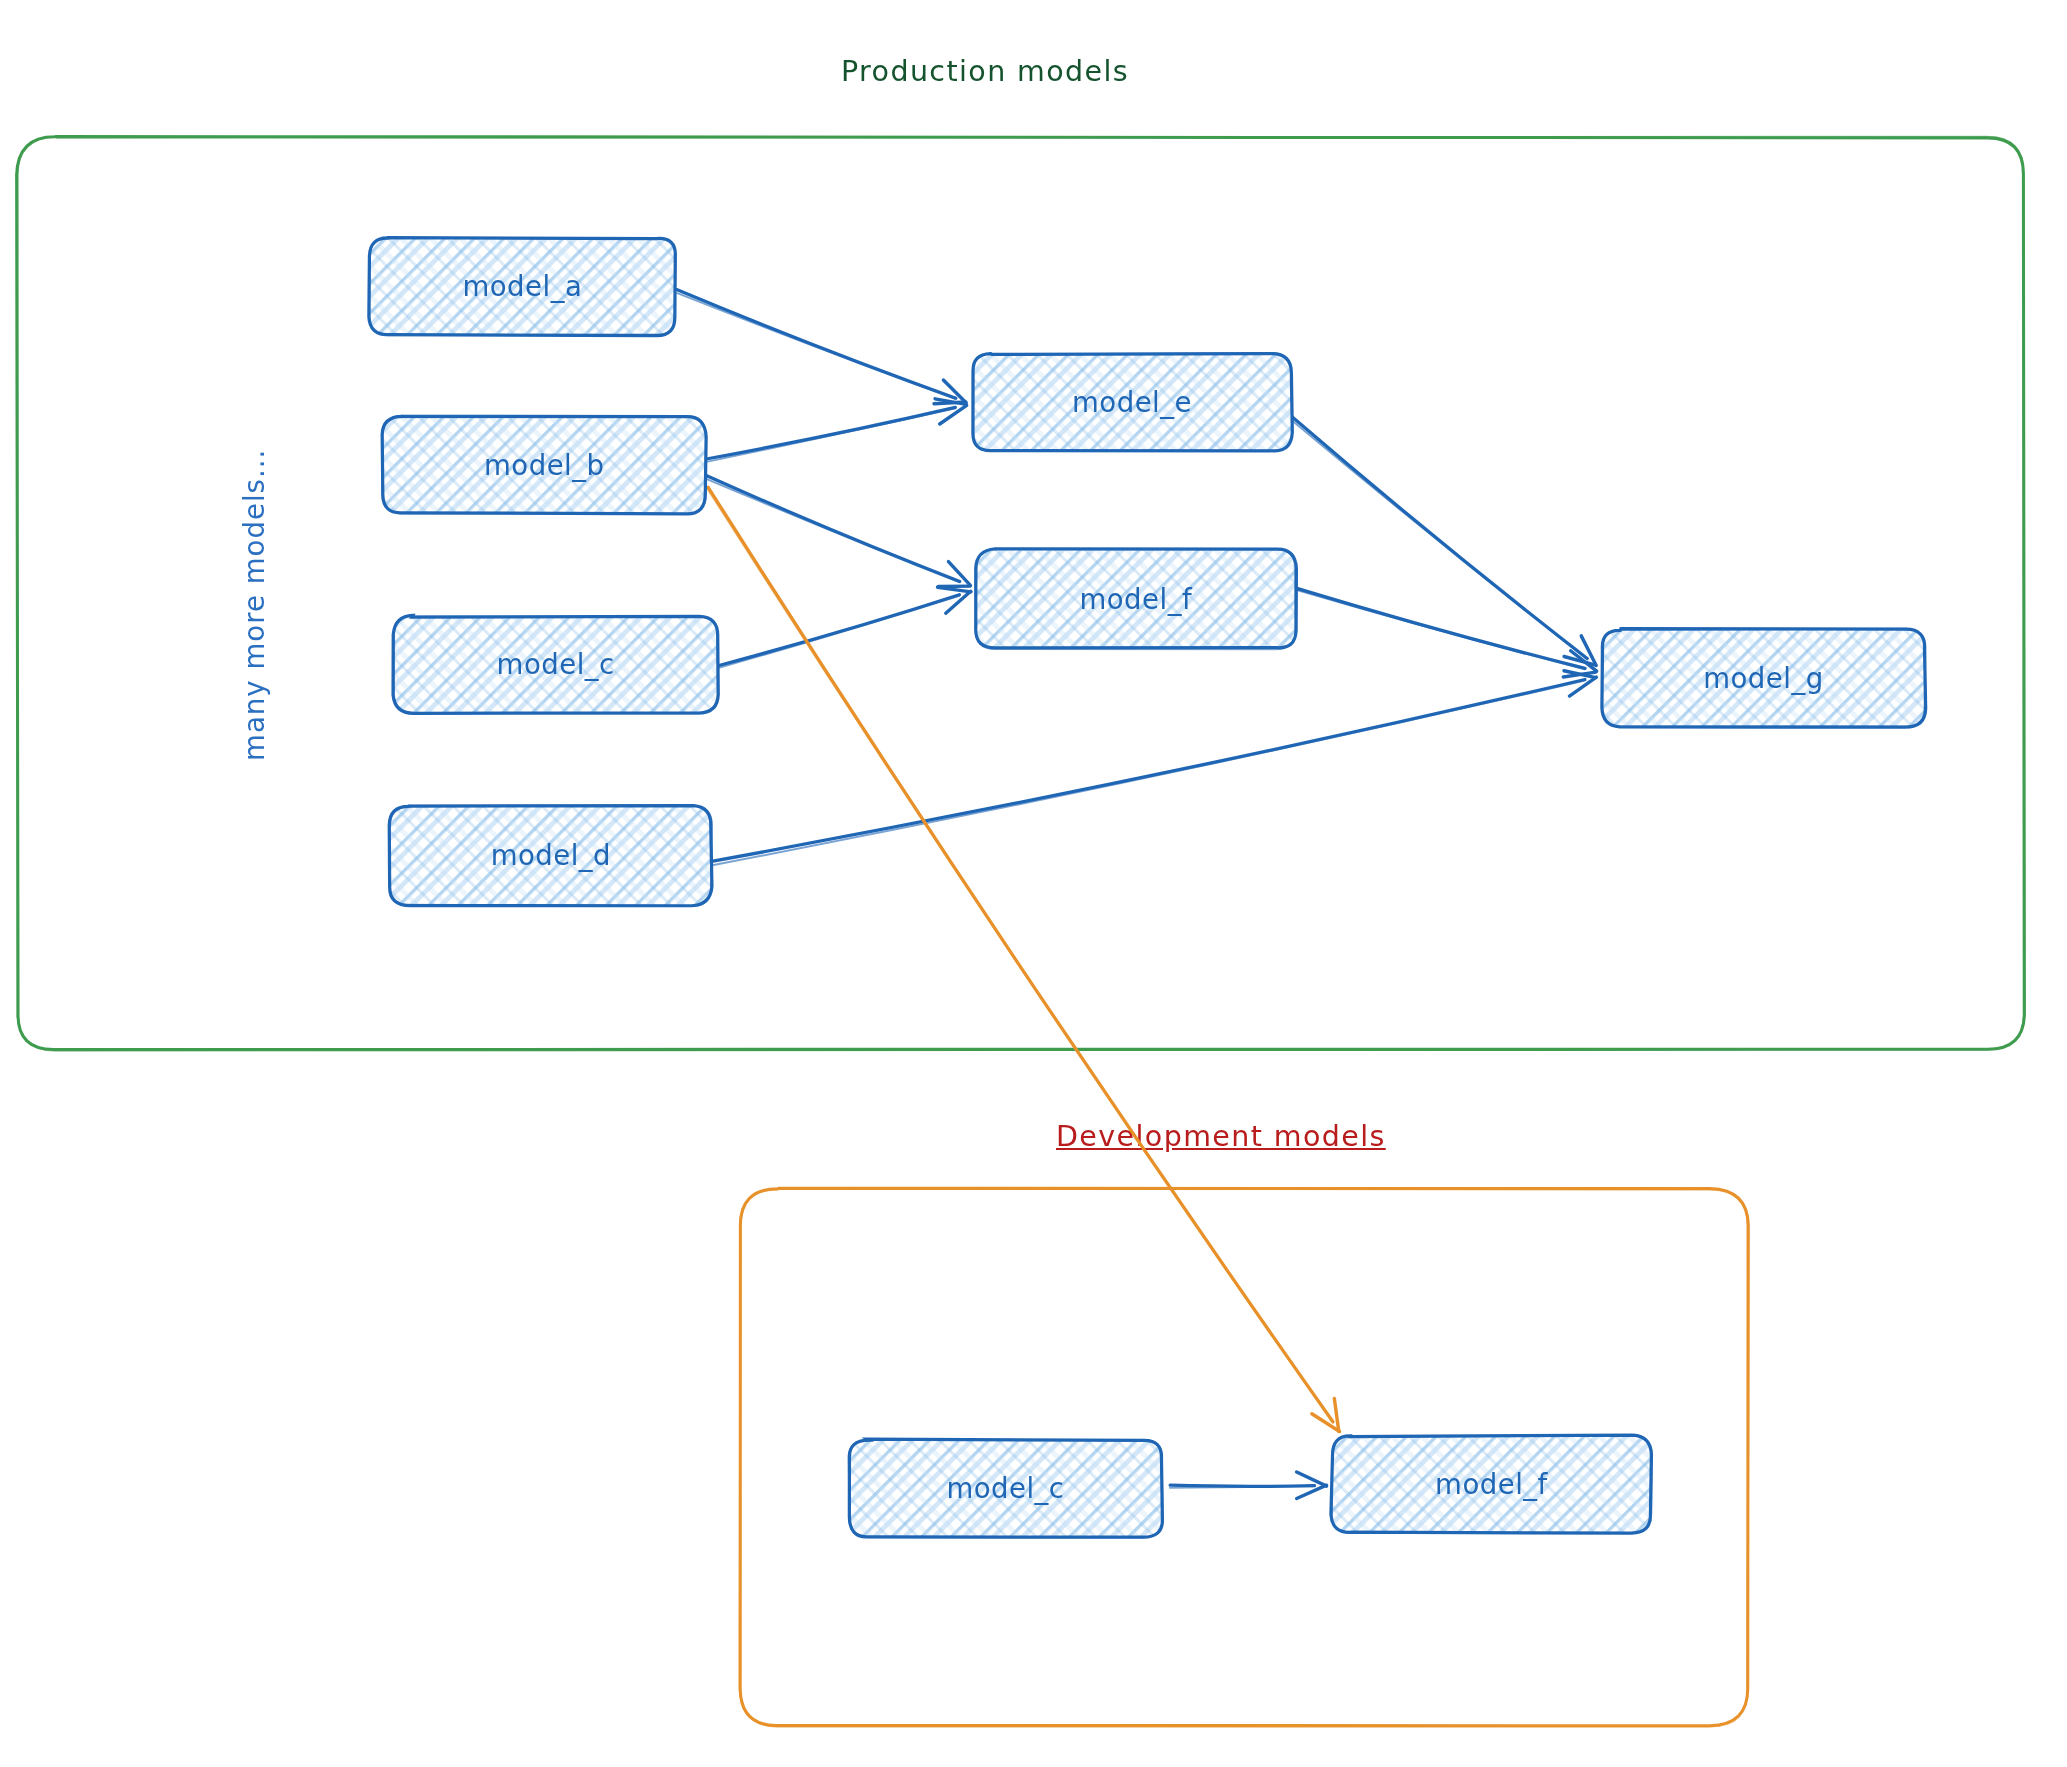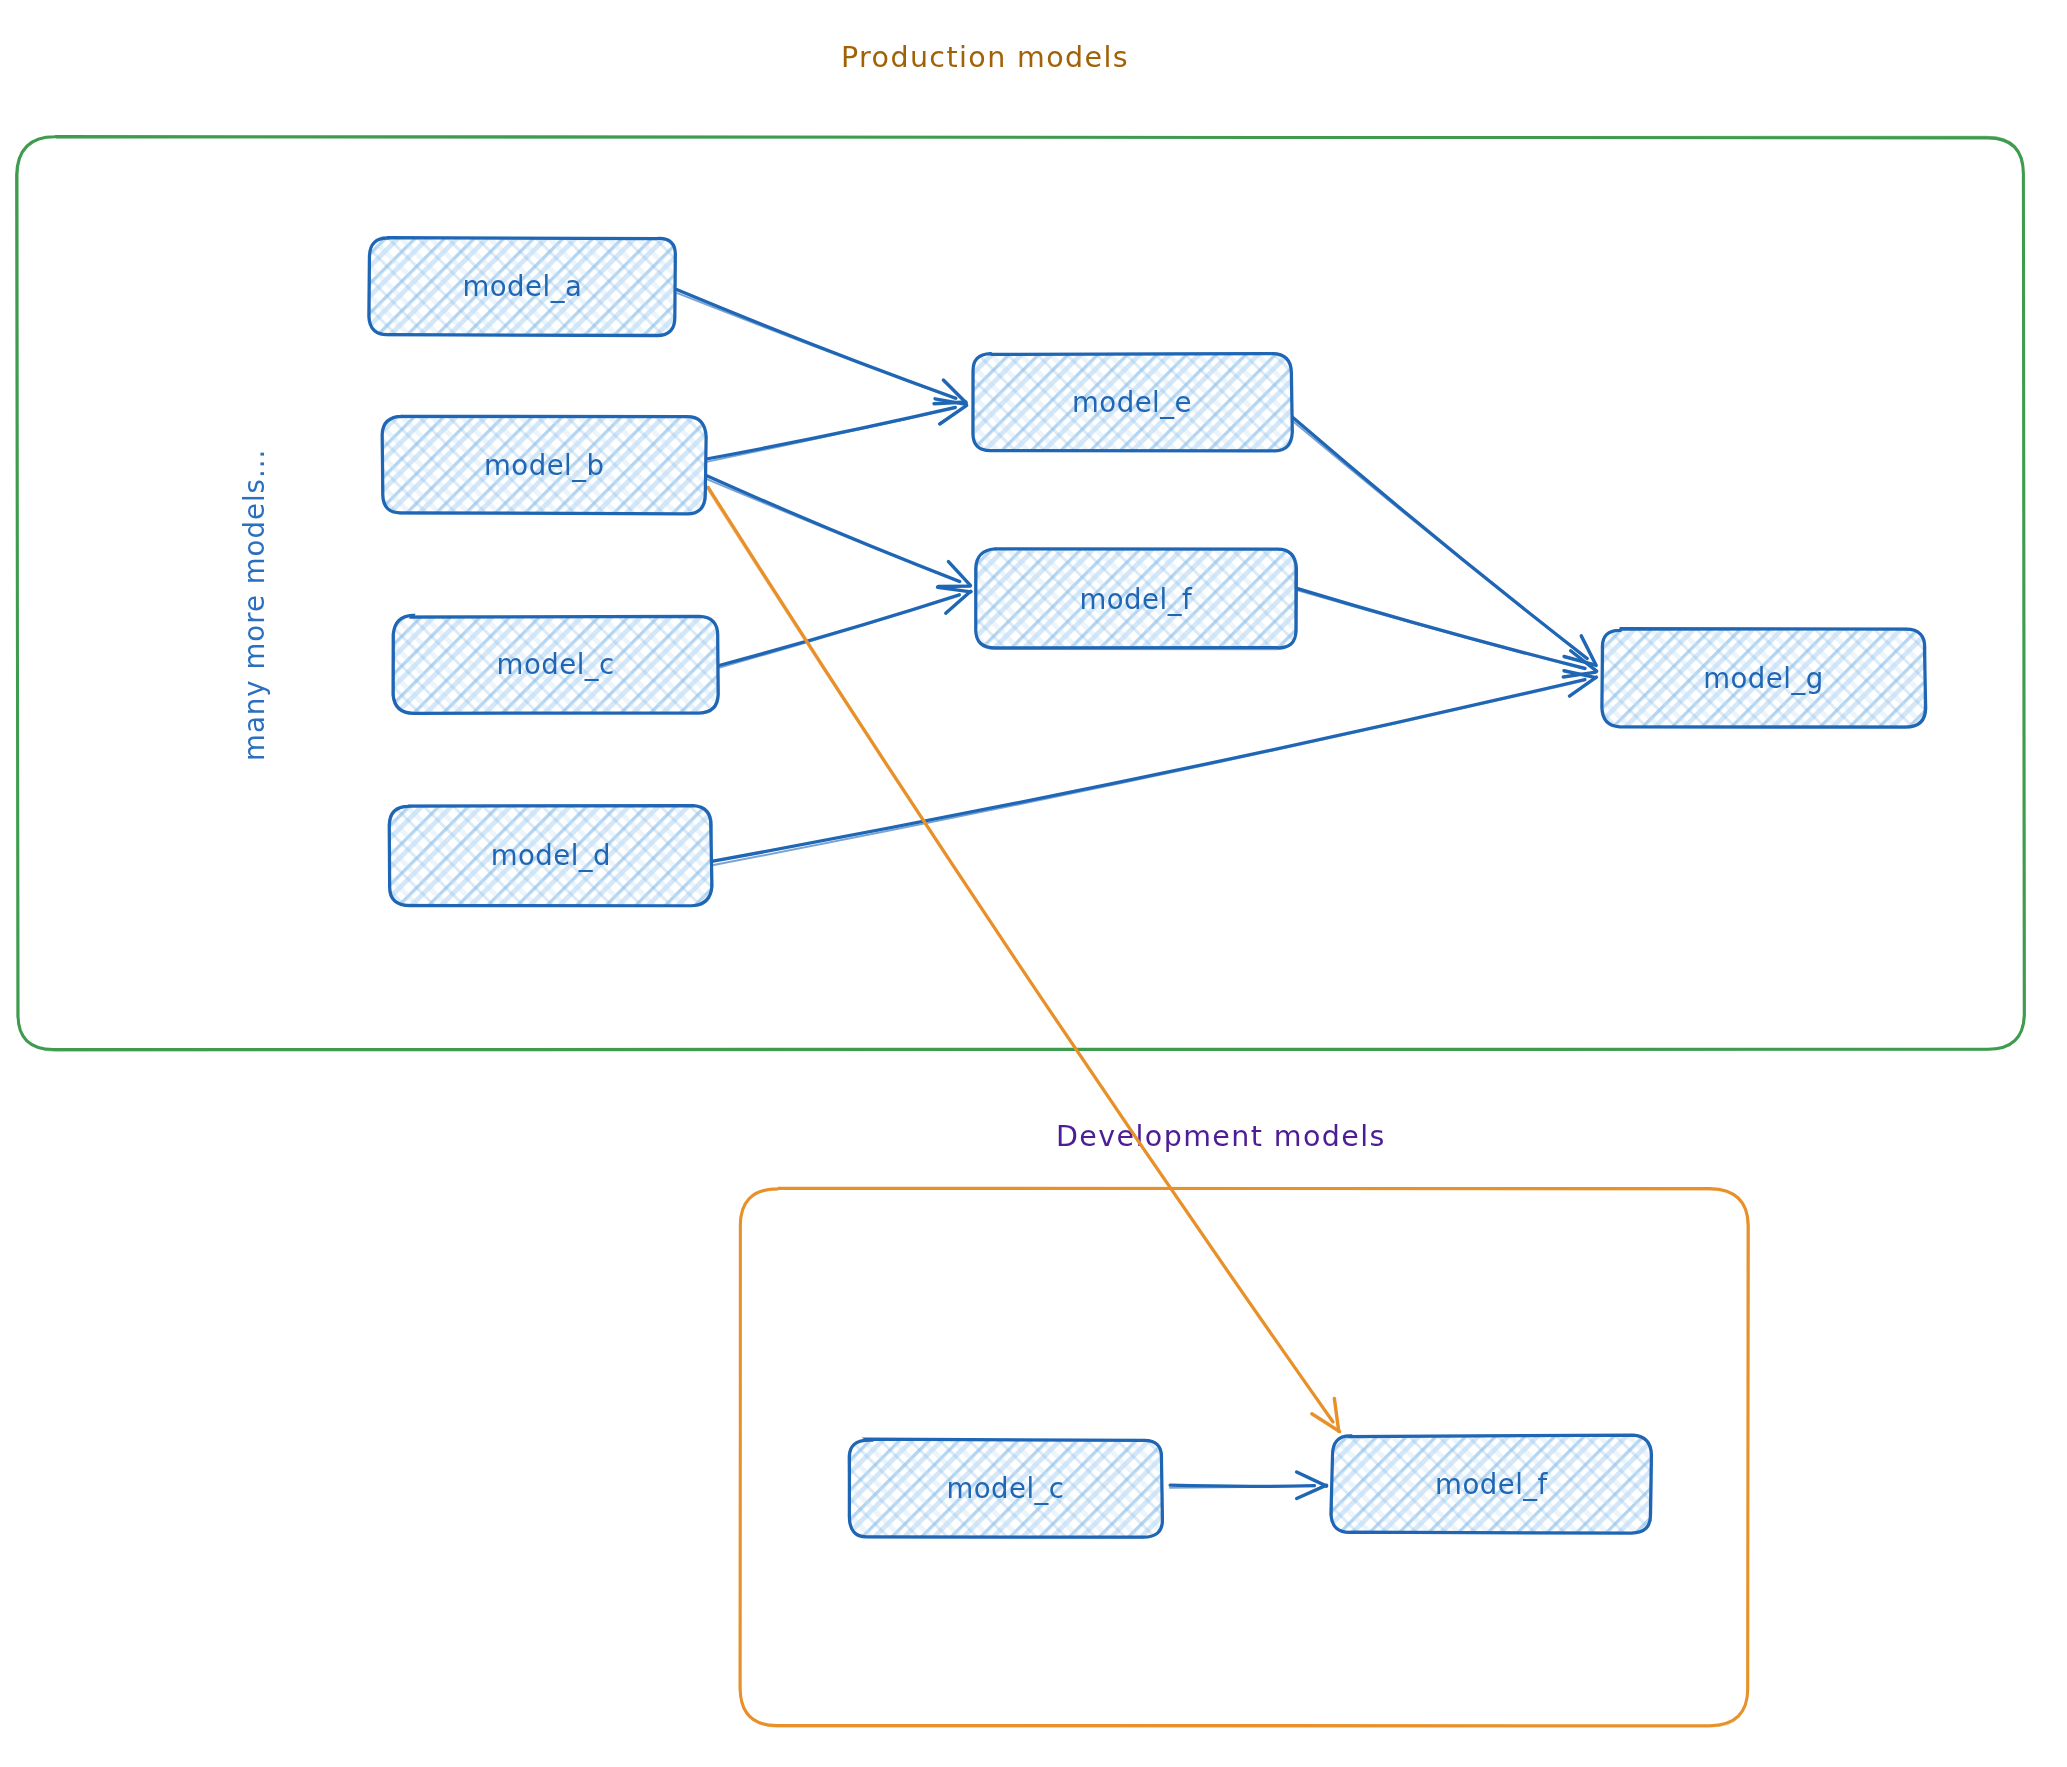--- a/index.html
+++ b/index.html
@@ -45,22 +45,22 @@
     white-space: nowrap;
     transform-origin: 0 0;
     letter-spacing: 1px;
   }
 </style>
 </head>
 <body>
 
 <div id="canvas">
 
-  <div class="group-title" id="title-production" style="left: 841px; top: 41px; color: #a16207;">Production models</div>
-  <div class="group-title" id="title-development" style="left: 1056px; top: 1120px; color: #4c1d95;">Development models</div>
+  <div class="group-title" id="title-production" style="left: 841px; top: 55px; color: #14532d;">Production models</div>
+  <div class="group-title" id="title-development" style="left: 1056px; top: 1120px; color: #b91c1c; text-decoration: underline;">Development models</div>
 
   <div class="side-note" id="side-note" style="left: 238px; top: 761px; color: rgb(43, 112, 192); transform: rotate(-90deg);">many more models...</div>
 
   <svg class="layer" viewBox="0 0 2174 1858" xmlns="http://www.w3.org/2000/svg">
     <defs>
       <pattern id="hatch" width="22" height="22" patternUnits="userSpaceOnUse" patternTransform="rotate(45)">
         <rect width="22" height="22" fill="#ffffff"></rect>
         <path d="M0 0 L0 22" stroke="#8dc0ea" stroke-width="7" opacity="0.75"></path>
         <path d="M11 0 L11 22" stroke="#b9d9f4" stroke-width="5" opacity="0.7"></path>
       </pattern>

